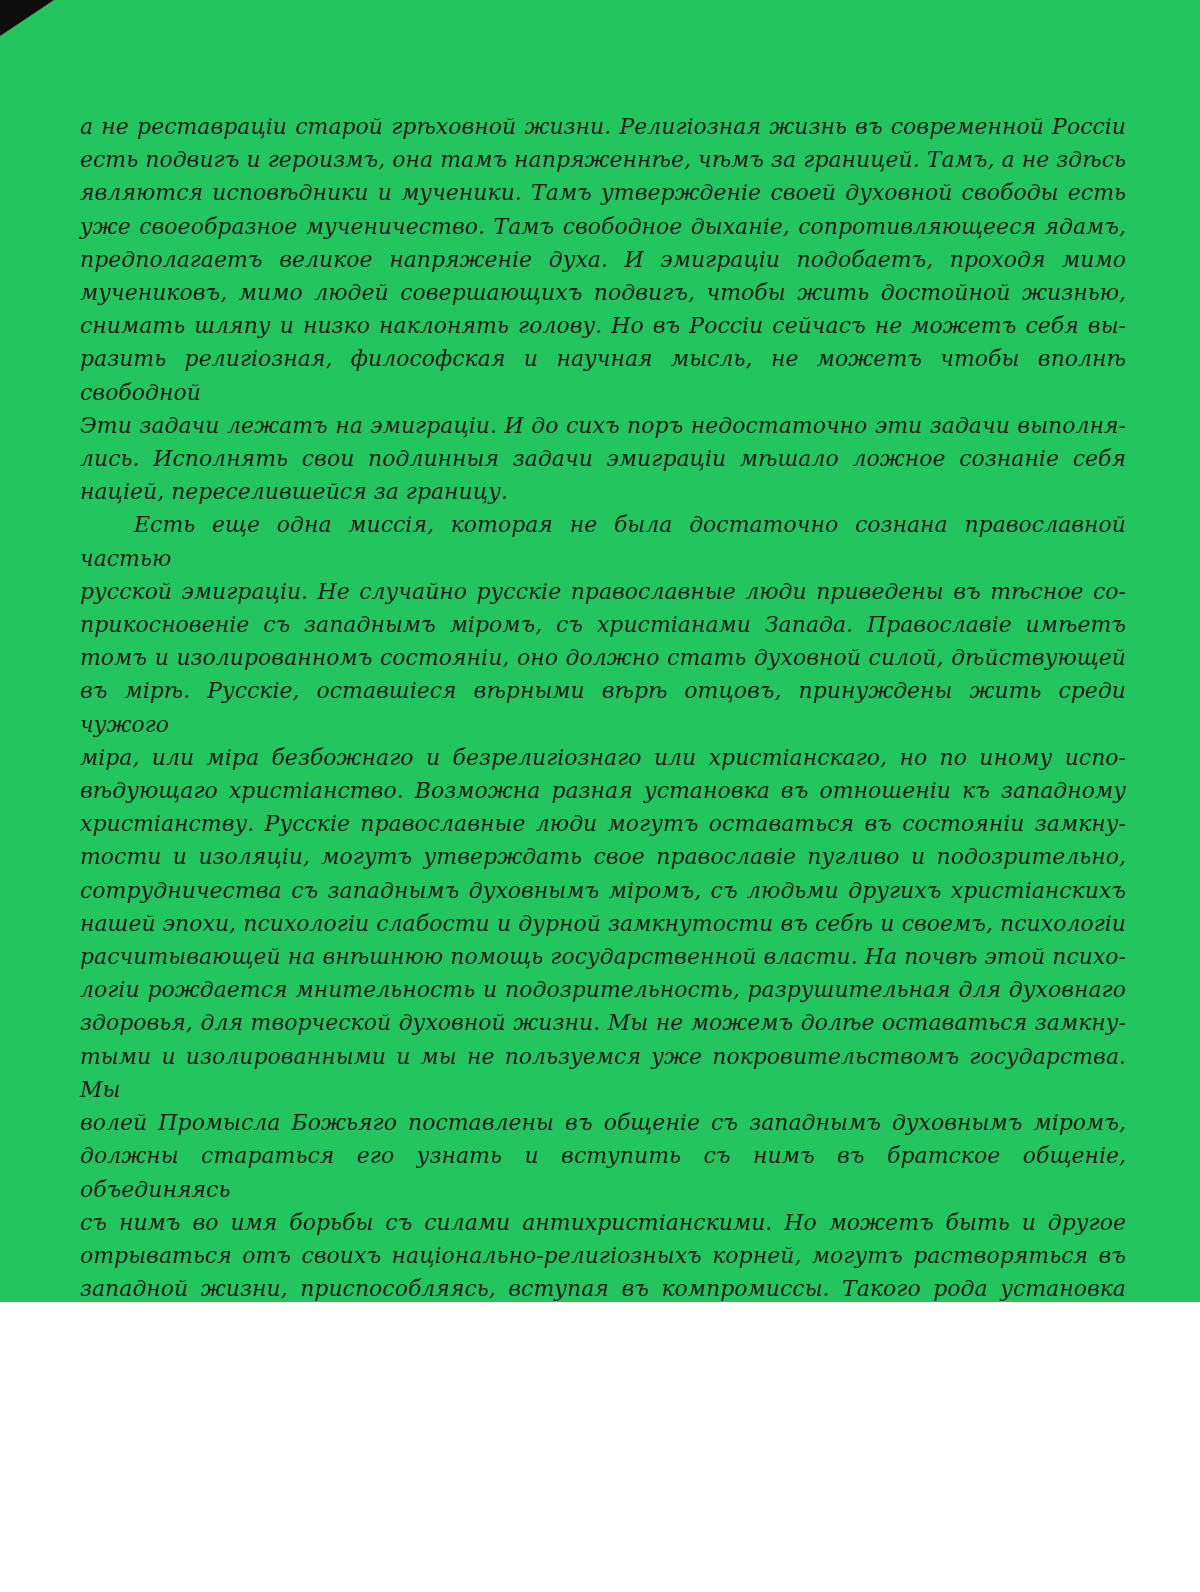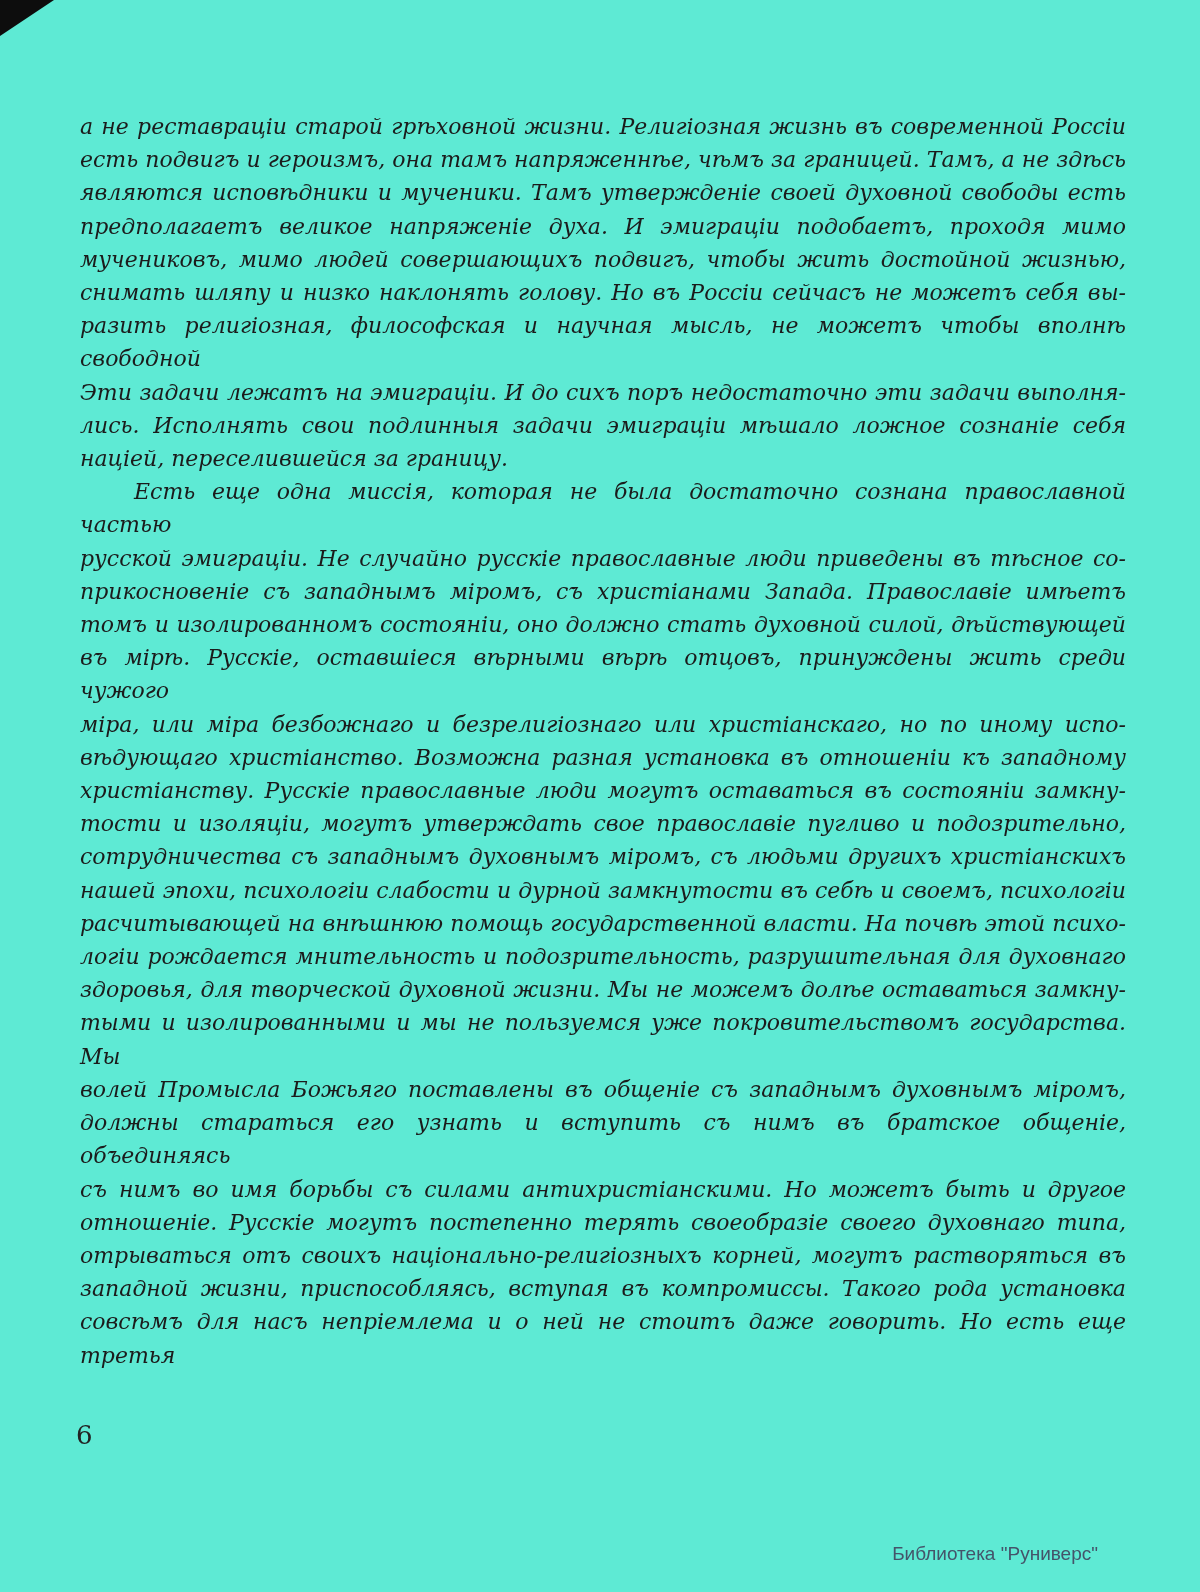--- a/index.html
+++ b/index.html
@@ -3,22 +3,22 @@
 <meta charset="utf-8">
 <style>
   html, body {
     margin: 0;
     padding: 0;
     background: #ffffff;
   }
   .page {
     position: relative;
     width: 1200px;
-    height: 1592px;
-    background: #5eead4;
+    height: 1302px;
+    background: #22c55e;
     overflow: hidden;
     font-family: "DejaVu Serif", serif;
   }
   .corner-artifact {
     position: absolute;
     top: 0;
     left: 0;
     width: 0;
     height: 0;
     border-top: 36px solid #0d0d0d;
@@ -66,20 +66,21 @@
 </head>
 <body>
 
 <div class="page">
   <div class="corner-artifact"></div>
 
   <div class="text-block">
       <div class="line">а не реставраціи старой грѣховной жизни. Религіозная жизнь въ современной Россіи</div>
       <div class="line">есть подвигъ и героизмъ, она тамъ напряженнѣе, чѣмъ за границей. Тамъ, а не здѣсь</div>
       <div class="line">являются исповѣдники и мученики. Тамъ утвержденіе своей духовной свободы есть</div>
+      <div class="line">уже своеобразное мученичество. Тамъ свободное дыханіе, сопротивляющееся ядамъ,</div>
       <div class="line">предполагаетъ великое напряженіе духа. И эмиграціи подобаетъ, проходя мимо</div>
       <div class="line">мучениковъ, мимо людей совершающихъ подвигъ, чтобы жить достойной жизнью,</div>
       <div class="line">снимать шляпу и низко наклонять голову. Но въ Россіи сейчасъ не можетъ себя вы-</div>
       <div class="line">разить религіозная, философская и научная мысль, не можетъ чтобы вполнѣ свободной</div>
       <div class="line">Эти задачи лежатъ на эмиграціи. И до сихъ поръ недостаточно эти задачи выполня-</div>
       <div class="line">лись. Исполнять свои подлинныя задачи эмиграціи мѣшало ложное сознаніе себя</div>
       <div class="line last-left">націей, переселившейся за границу.</div>
       <div class="line indent">Есть еще одна миссія, которая не была достаточно сознана православной частью</div>
       <div class="line">русской эмиграціи. Не случайно русскіе православные люди приведены въ тѣсное со-</div>
       <div class="line">прикосновеніе съ западнымъ міромъ, съ христіанами Запада. Православіе имѣетъ</div>
@@ -91,21 +92,20 @@
       <div class="line">тости и изоляціи, могутъ утверждать свое православіе пугливо и подозрительно,</div>
       <div class="line">сотрудничества съ западнымъ духовнымъ міромъ, съ людьми другихъ христіанскихъ</div>
       <div class="line">нашей эпохи, психологіи слабости и дурной замкнутости въ себѣ и своемъ, психологіи</div>
       <div class="line">расчитывающей на внѣшнюю помощь государственной власти. На почвѣ этой психо-</div>
       <div class="line">логіи рождается мнительность и подозрительность, разрушительная для духовнаго</div>
       <div class="line">здоровья, для творческой духовной жизни. Мы не можемъ долѣе оставаться замкну-</div>
       <div class="line">тыми и изолированными и мы не пользуемся уже покровительствомъ государства. Мы</div>
       <div class="line">волей Промысла Божьяго поставлены въ общеніе съ западнымъ духовнымъ міромъ,</div>
       <div class="line">должны стараться его узнать и вступить съ нимъ въ братское общеніе, объединяясь</div>
       <div class="line">съ нимъ во имя борьбы съ силами антихристіанскими. Но можетъ быть и другое</div>
-      <div class="line">отношеніе. Русскіе могутъ постепенно терять своеобразіе своего духовнаго типа,</div>
       <div class="line">отрываться отъ своихъ національно-религіозныхъ корней, могутъ растворяться въ</div>
       <div class="line">западной жизни, приспособляясь, вступая въ компромиссы. Такого рода установка</div>
       <div class="line">совсѣмъ для насъ непріемлема и о ней не стоитъ даже говорить. Но есть еще третья</div>
     </div>
 
   <div class="page-number">6</div>
 
   <div class="watermark">Библиотека "Руниверс"</div>
 </div>
 

